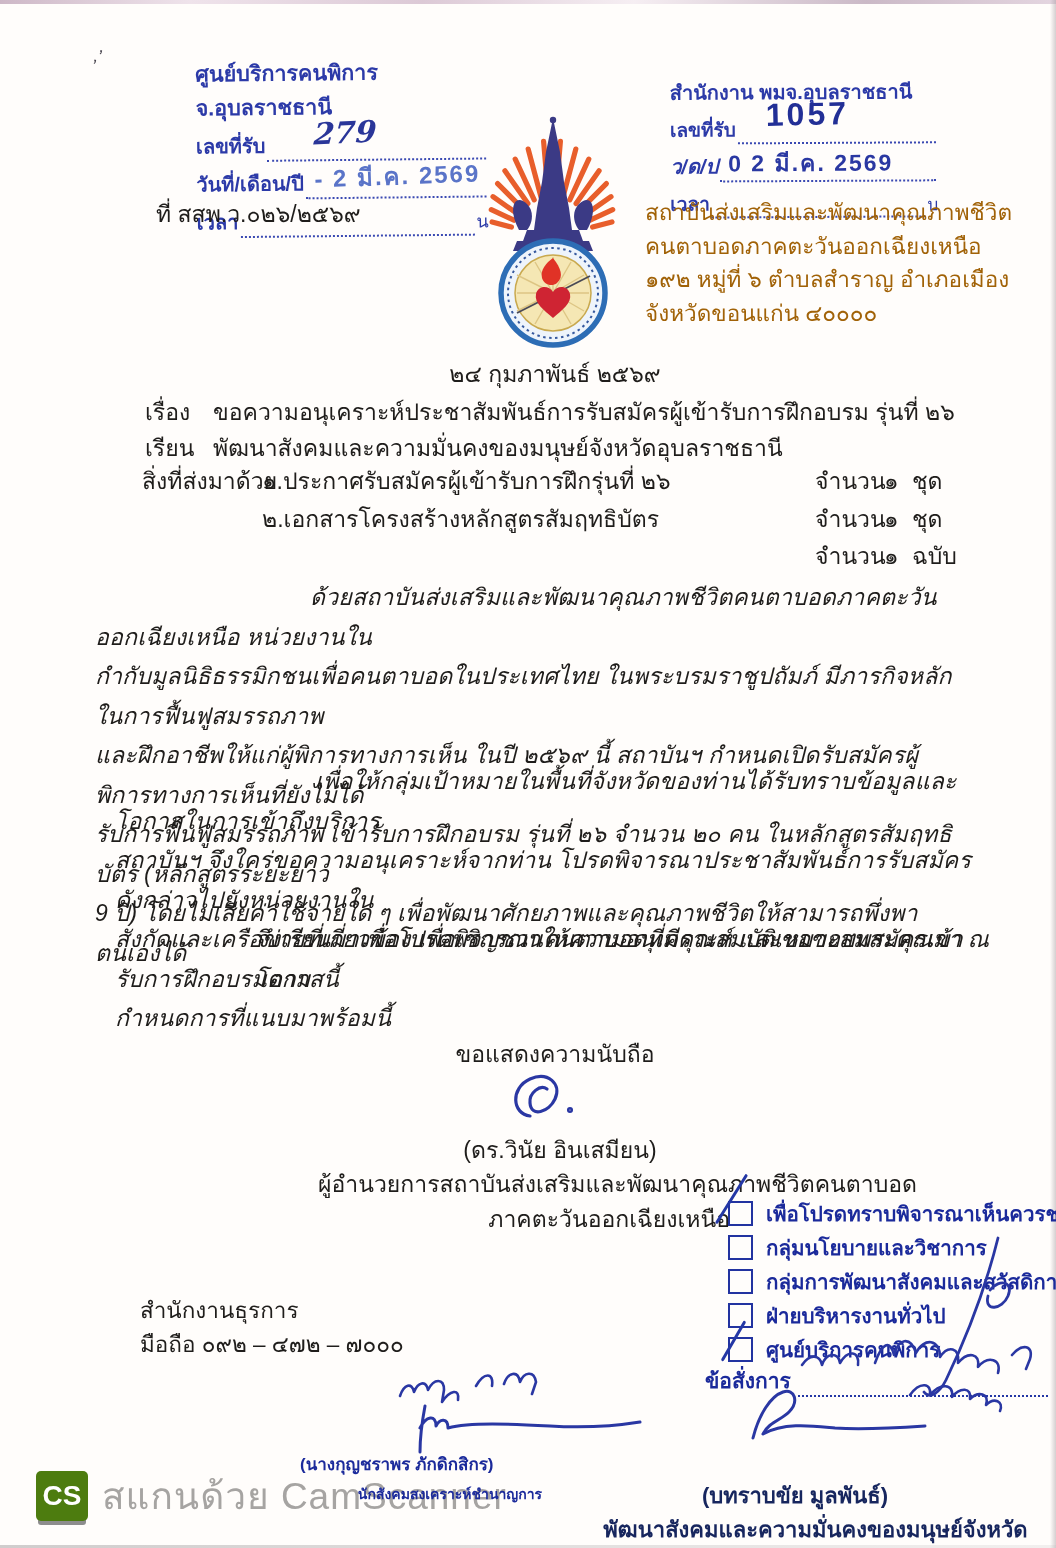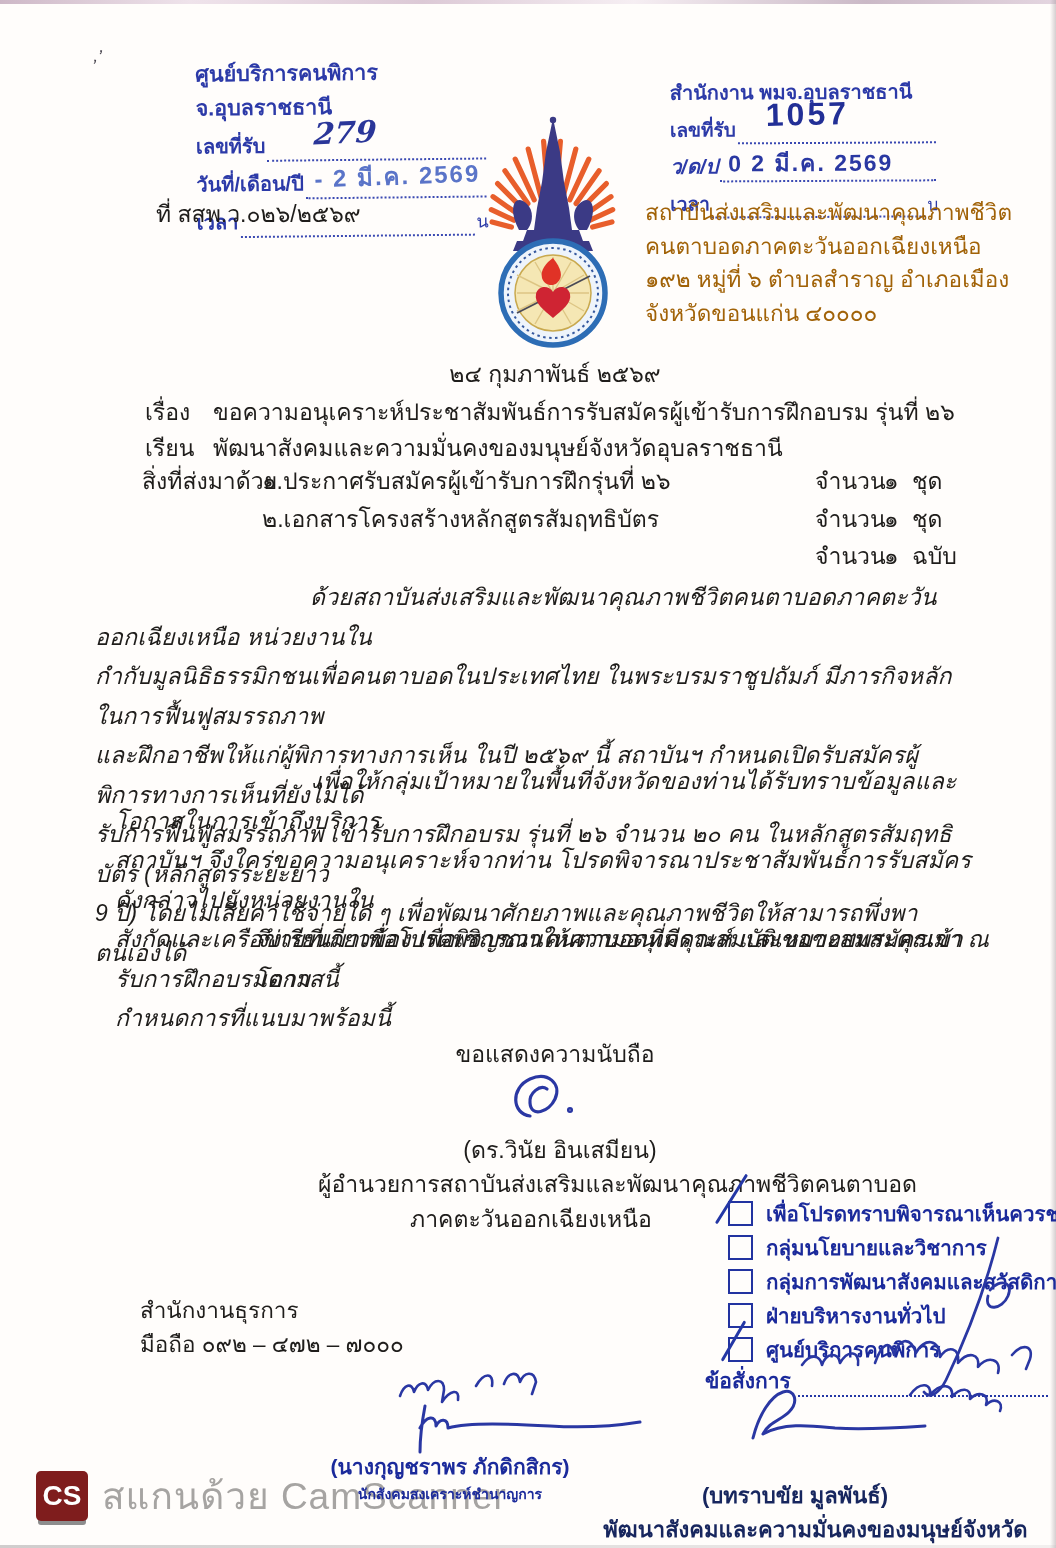--- a/index.html
+++ b/index.html
@@ -23,21 +23,21 @@
   .datestamp{font-weight:bold;letter-spacing:2px;white-space:nowrap;}
   .bignum{font-weight:bold;font-size:32px;letter-spacing:3px;color:#222f96;}
   
   .bodyline{font-size:23px;line-height:39.5px;font-weight:500;letter-spacing:.2px;font-style:italic;}
   .label-col{font-size:23px;font-weight:500;}
   .bluebold{color:#1b2a9b;font-weight:bold;}
   .cbx{width:21px;height:21px;border:2.5px solid #2233a0;display:inline-block;background:transparent;}
   .cbrow{display:flex;align-items:center;gap:13px;height:34px;position:relative;}
   .cbrow .cl{font-size:20.5px;font-weight:bold;color:#1b2a9b;white-space:nowrap;}
   .checkstroke{position:absolute;width:3px;background:#2437a5;border-radius:2px;}
-  .wm-badge{width:52px;height:50px;background:#7f1d1d;border-radius:5px;color:#fff;
+  .wm-badge{width:52px;height:50px;background:#4d7c0f;border-radius:5px;color:#fff;
     font-weight:bold;font-size:28px;display:flex;align-items:center;justify-content:center;
     box-shadow:0 6px 0 -2px #8d8d8d;}
   .wm-text{font-size:37px;color:#a6a4a2;letter-spacing:1px;white-space:nowrap;font-weight:500;}
   svg{display:block;}
   .sig path, .sig line, .sig circle{fill:none;stroke:#2a37a3;stroke-linecap:round;stroke-linejoin:round;}
 </style>
 </head>
 <body>
 
 <div class="page">
@@ -183,21 +183,21 @@
 
   <div class="abs label-col" style="left:395px;top:1036px;width:320px;text-align:center;">ขอแสดงความนับถือ</div>
 
   <svg class="abs sig" style="left:500px;top:1068px;" width="110" height="70" viewBox="0 0 110 70">
     <path d="M30,48 C12,46 10,20 30,11 C48,3 62,16 55,31 C49,44 31,50 30,35 C29,25 40,16 47,21" stroke-width="3.2"></path>
     <circle cx="70" cy="42" r="1.8" fill="#2a37a3" stroke-width="2.5"></circle>
   </svg>
 
   <div class="abs label-col" style="left:400px;top:1132px;width:320px;text-align:center;">(ดร.วินัย อินเสมียน)</div>
   <div class="abs label-col" style="left:260px;top:1166px;width:715px;text-align:center;">ผู้อำนวยการสถาบันส่งเสริมและพัฒนาคุณภาพชีวิตคนตาบอด</div>
-  <div class="abs label-col" style="left:410px;top:1201px;width:320px;text-align:left;">ภาคตะวันออกเฉียงเหนือ</div>
+  <div class="abs label-col" style="left:410px;top:1201px;width:320px;text-align:right;">ภาคตะวันออกเฉียงเหนือ</div>
 
   <div class="abs" style="left:728px;top:1196px;">
     <div class="cbrow">
       <span class="cbx"></span>
       <span class="cl">เพื่อโปรดทราบพิจารณาเห็นควรชอบ</span>
       <span class="checkstroke" style="left:2px;top:-26px;height:58px;transform:rotate(32deg);"></span>
     </div>
     <div class="cbrow">
       <span class="cbx"></span>
       <span class="cl">กลุ่มนโยบายและวิชาการ</span>
@@ -245,19 +245,19 @@
   </svg>
   <svg class="abs sig" style="left:330px;top:1398px;" width="320" height="62" viewBox="0 0 320 62">
     <path d="M95,8 C92,24 90,40 90,54 M90,30 C96,18 106,16 106,28 C110,20 118,20 118,30 C140,24 180,26 220,28 C252,30 285,28 310,24" stroke-width="3"></path>
   </svg>
 
   <div class="abs" style="left:36px;top:1466px;display:flex;align-items:center;gap:14px;z-index:1;">
     <div class="wm-badge">CS</div>
     <div class="wm-text">สแกนด้วย CamScanner</div>
   </div>
 
-  <div class="abs bluebold" style="left:300px;top:1450px;width:300px;text-align:center;font-size:21px;z-index:2;">(นางกุญชราพร ภักดิกสิกร)</div>
+  <div class="abs bluebold" style="left:300px;top:1450px;width:300px;font-size:17px;z-index:2;">(นางกุญชราพร ภักดิกสิกร)</div>
   <div class="abs bluebold" style="left:300px;top:1483px;width:300px;text-align:center;font-size:14px;z-index:2;">นักสังคมสงเคราะห์ชำนาญการ</div>
 
   <div class="abs bluebold" style="left:645px;top:1478px;width:300px;text-align:center;font-size:22px;color:#17265e;">(บทราบขัย มูลพันธ์)</div>
   <div class="abs bluebold" style="left:575px;top:1512px;width:481px;text-align:center;font-size:22px;color:#17265e;">พัฒนาสังคมและความมั่นคงของมนุษย์จังหวัดอุบลราชธานี</div>
 
 </div>
 
 </body></html>

